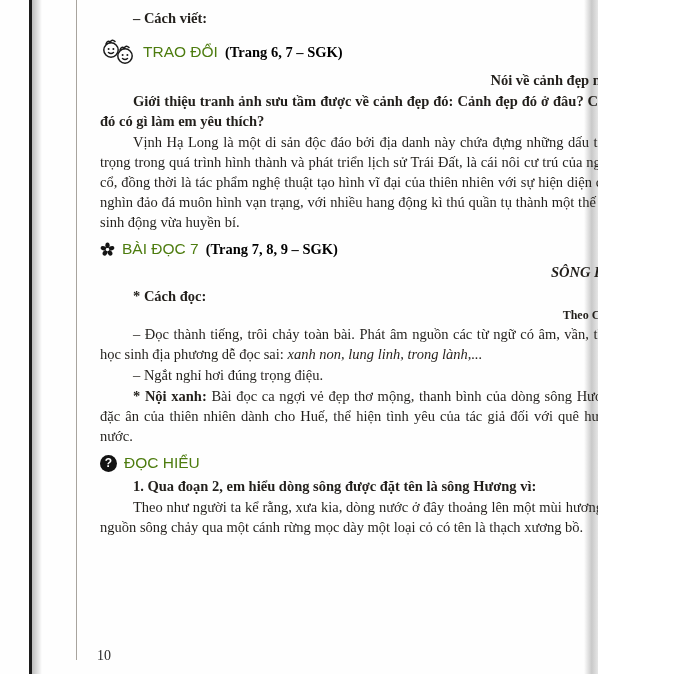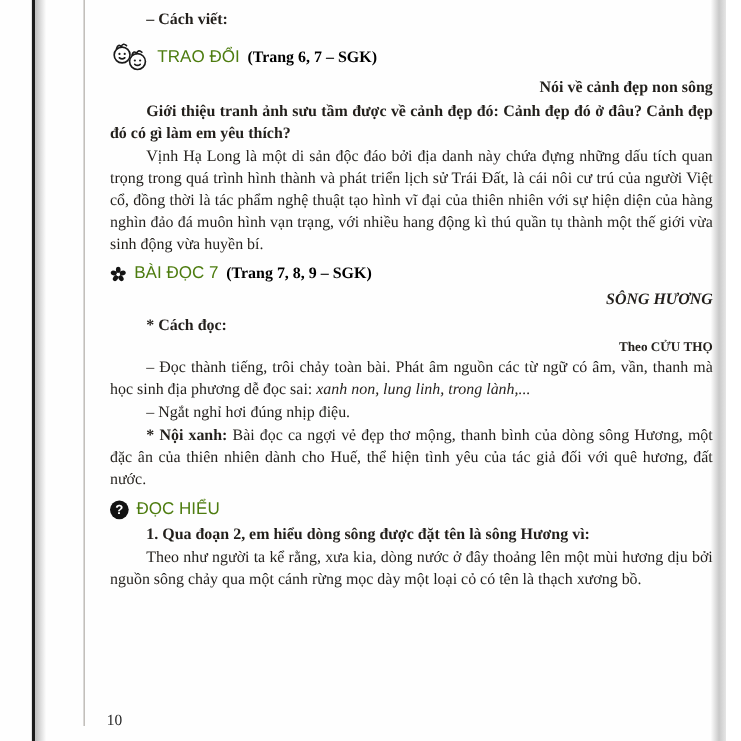--- a/index.html
+++ b/index.html
@@ -1,19 +1,19 @@
 <!DOCTYPE html>
 <html><head>
 <meta charset="utf-8">
 <style>
   html,body { margin:0; padding:0; }
   body { background:#ffffff; }
   .page {
     position:relative;
-    width:660px; height:674px;
+    width:598px; height:674px;
     background:#fefefe;
     overflow:hidden;
     font-family:"Liberation Serif", serif;
     color:#221f1b;
   }
   .book-edge {
     position:absolute; left:29px; top:0; bottom:0;
     width:3px; background:#1c1c1c;
   }
   .edge-shade {
@@ -122,21 +122,21 @@
       </span>
       <span class="title">BÀI ĐỌC 7</span>
       <span class="title-ref"> (Trang 7, 8, 9 – SGK)</span>
     </div>
 
     <p class="p center bold italic">SÔNG HƯƠNG</p>
     <p class="p bold" style="margin-top:4px;">* Cách đọc:</p>
 
     <p class="p center bold small">Theo CỬU THỌ</p>
     <p class="p just"><span>– Đọc thành tiếng, trôi chảy toàn bài. Phát âm nguồn các từ ngữ có âm, vần, thanh mà học sinh địa phương dễ đọc sai: </span><span class="italic">xanh non, lung linh, trong lành,...</span></p>
-    <p class="p">– Ngắt nghỉ hơi đúng nhịp điệu.</p>
+    <p class="p">– Ngắt nghỉ hơi đúng trọng điệu.</p>
 
     <p class="p just"><span class="bold">* Nội xanh:</span><span> Bài đọc ca ngợi vẻ đẹp thơ mộng, thanh bình của dòng sông Hương, một đặc ân của thiên nhiên dành cho Huế, thể hiện tình yêu của tác giả đối với quê hương, đất nước.</span></p>
 
     <div class="section-heading">
       <span class="q-icon">
           <span>?</span>
         </span>
       <span class="title">ĐỌC HIỂU</span>
     </div>
 

